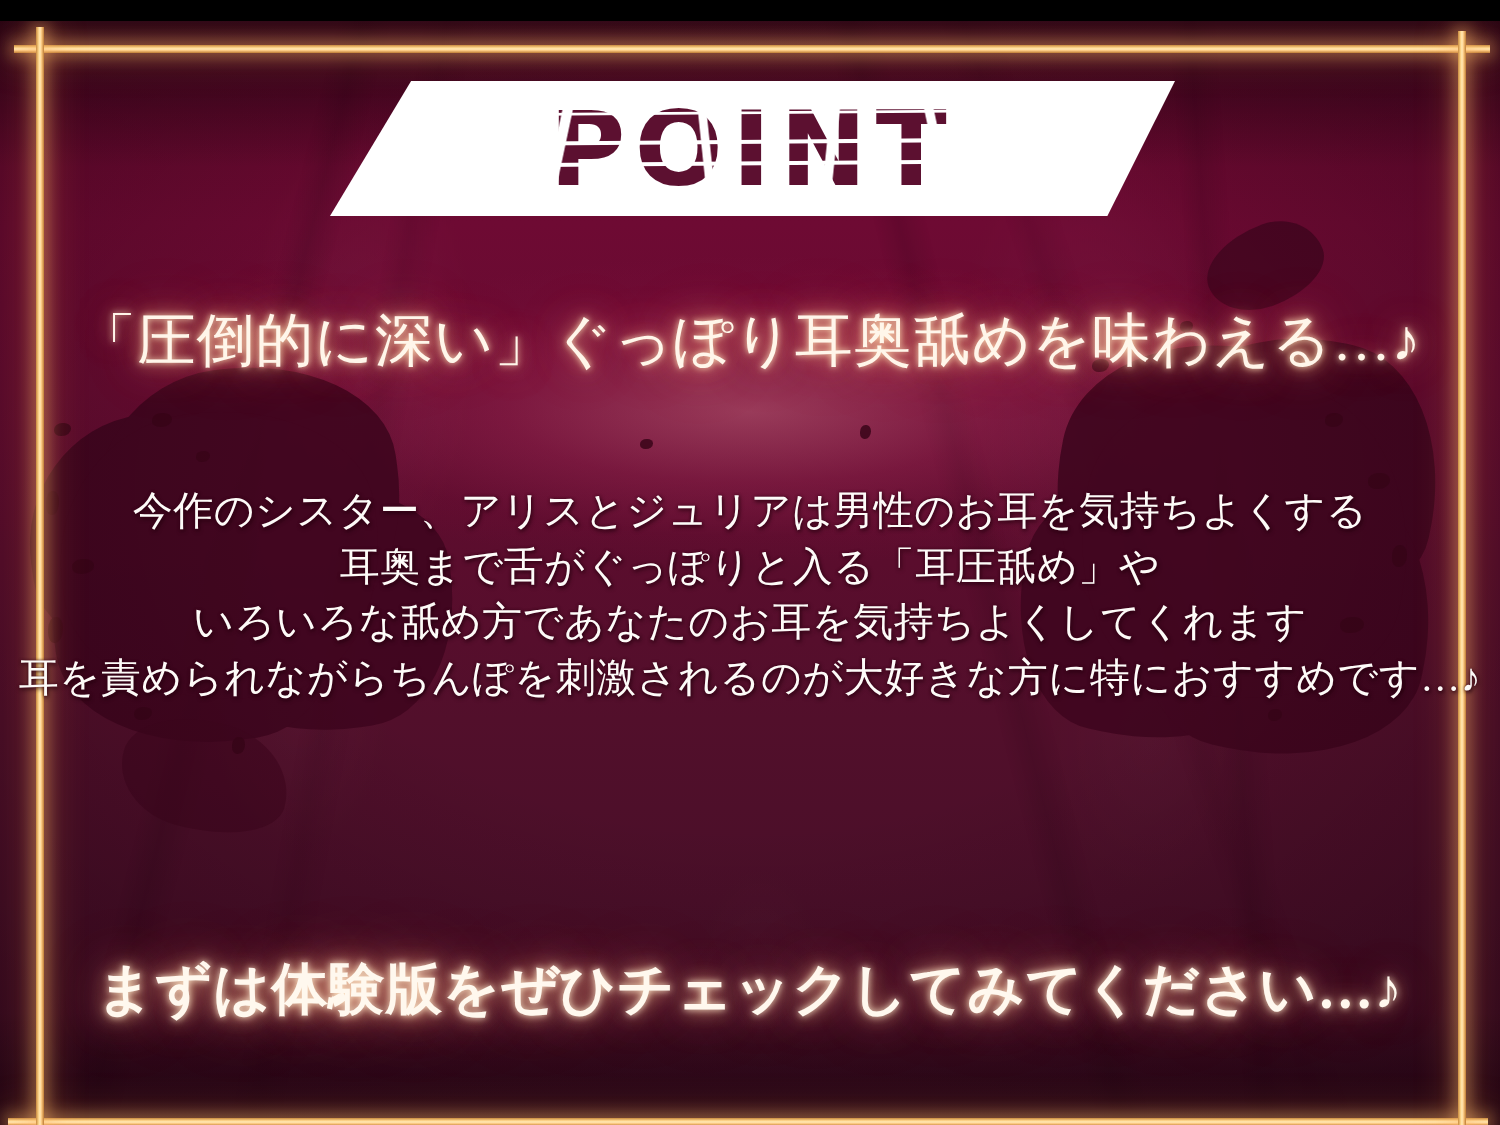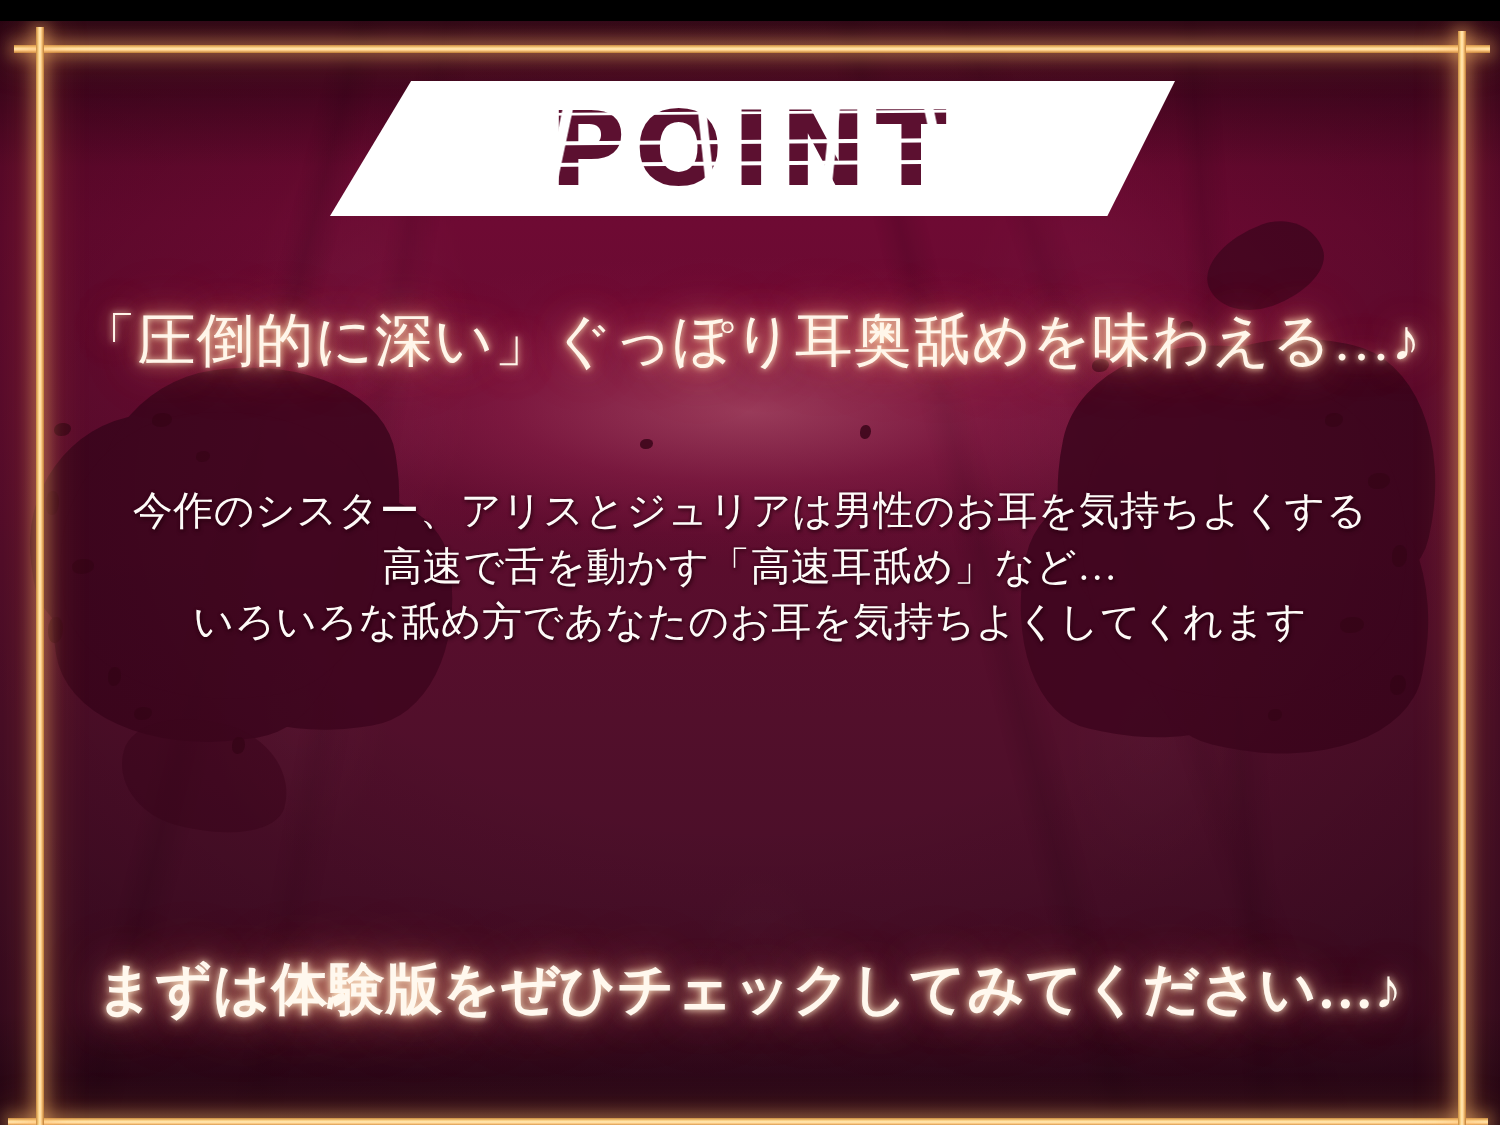--- a/index.html
+++ b/index.html
@@ -300,19 +300,20 @@
   <div class="frame-line vert" id="frame-right"></div>
 
   <div id="point-banner"></div>
   <div id="point-title">POINT</div>
   <div id="point-title-cracks"></div>
 
   <div id="headline">「圧倒的に深い」ぐっぽり耳奥舐めを味わえる…♪</div>
 
   <div id="body-copy">
     <span class="line">今作のシスター、アリスとジュリアは男性のお耳を気持ちよくする</span>
-    <span class="line">高速で舌を動かす「高速耳舐め」など…</span>
+    <span class="line">耳奥まで舌がぐっぽりと入る「耳圧舐め」や</span>
     <span class="line">いろいろな舐め方であなたのお耳を気持ちよくしてくれます</span>
+    <span class="line">耳を責められながらちんぽを刺激されるのが大好きな方に特におすすめです…♪</span>
   </div>
 
   <div id="cta">まずは体験版をぜひチェックしてみてください…♪</div>
 
 </div>
 
 </body></html>

